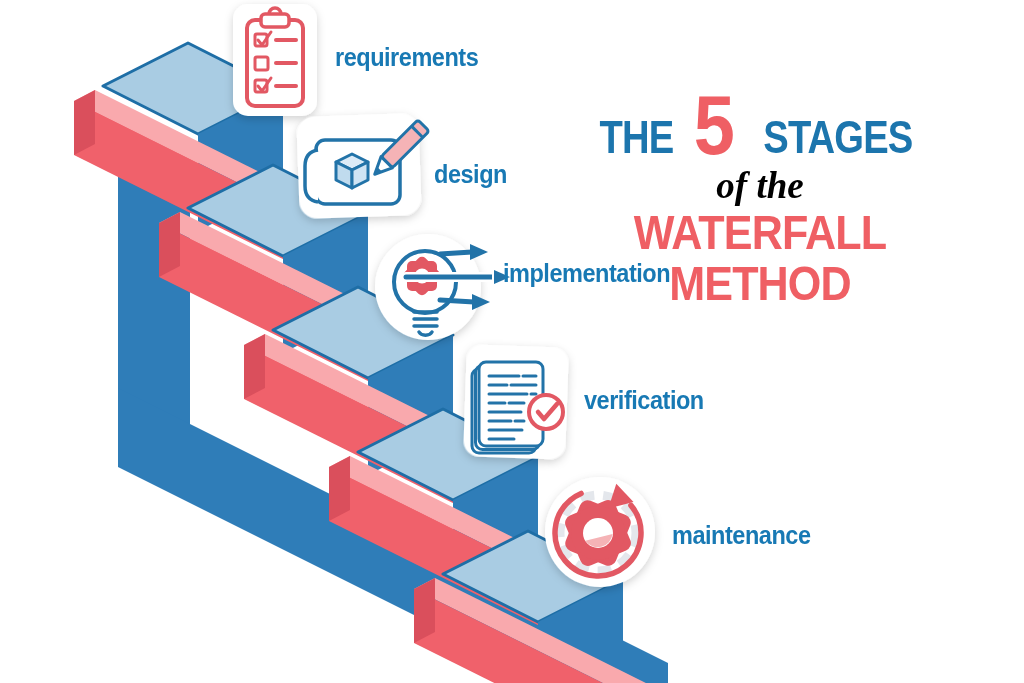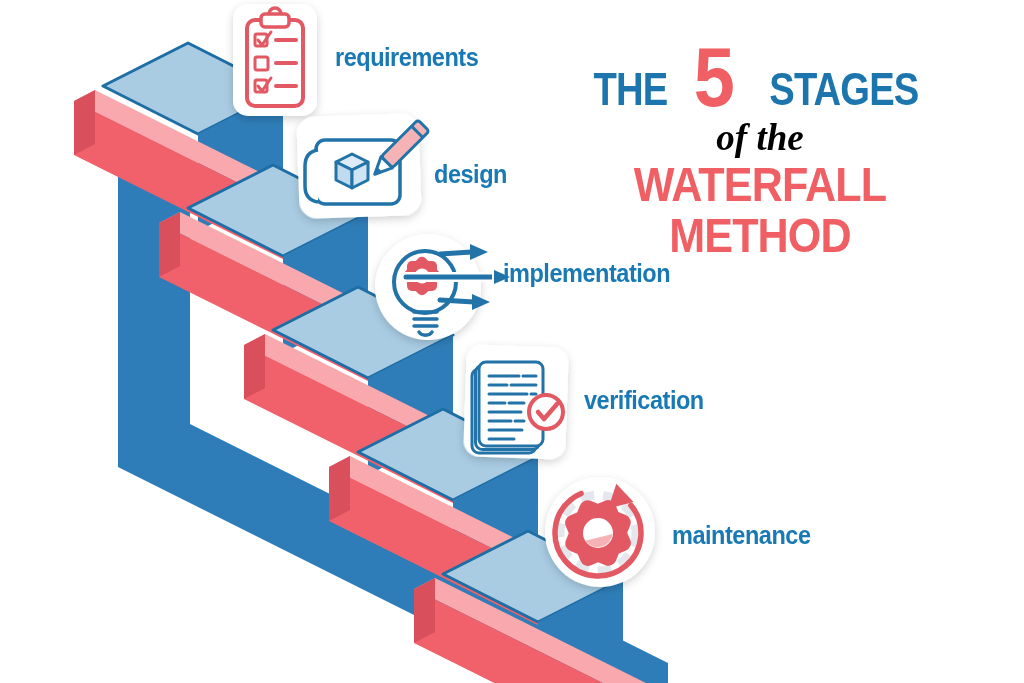--- a/index.html
+++ b/index.html
@@ -3,21 +3,21 @@
 <meta charset="utf-8">
 <style>
   html,body{margin:0;padding:0;}
   body{width:1024px;height:683px;background:#ffffff;position:relative;overflow:hidden;
        font-family:"Liberation Sans", sans-serif;}
   .stage-root{position:absolute;inset:0;}
   svg{position:absolute;left:0;top:0;}
   .stage-label{position:absolute;color:#1879b4;font-weight:bold;font-size:25px;
       letter-spacing:-0.5px;transform:scaleX(.94);transform-origin:0 0;white-space:nowrap;}
   .title-block{position:absolute;left:560px;top:34px;width:400px;text-align:center;}
-  .t-line1{display:flex;justify-content:center;align-items:flex-end;gap:16px;height:78px;}
+  .t-line1{display:flex;justify-content:center;align-items:flex-end;gap:10px;height:78px;margin-top:48px;}
   .t-the,.t-stages{color:#1c75ad;font-size:46px;font-weight:bold;letter-spacing:-1px;
       display:inline-block;transform:scaleX(.83);transform-origin:50% 100%;line-height:.95;}
   .t-five{color:#ef5f64;font-size:84px;font-weight:bold;display:inline-block;
       transform:scaleX(.88);transform-origin:50% 100%;line-height:.82;}
   .t-ofthe{color:#000000;font-family:"Liberation Serif", serif;font-style:italic;
       font-size:37px;font-weight:600;margin-top:6px;line-height:1.1;}
   .t-red{color:#ef5f64;font-size:49px;font-weight:bold;letter-spacing:-1px;line-height:1.04;
       transform:scaleX(.88);transform-origin:50% 0;}
 </style>
 </head>

